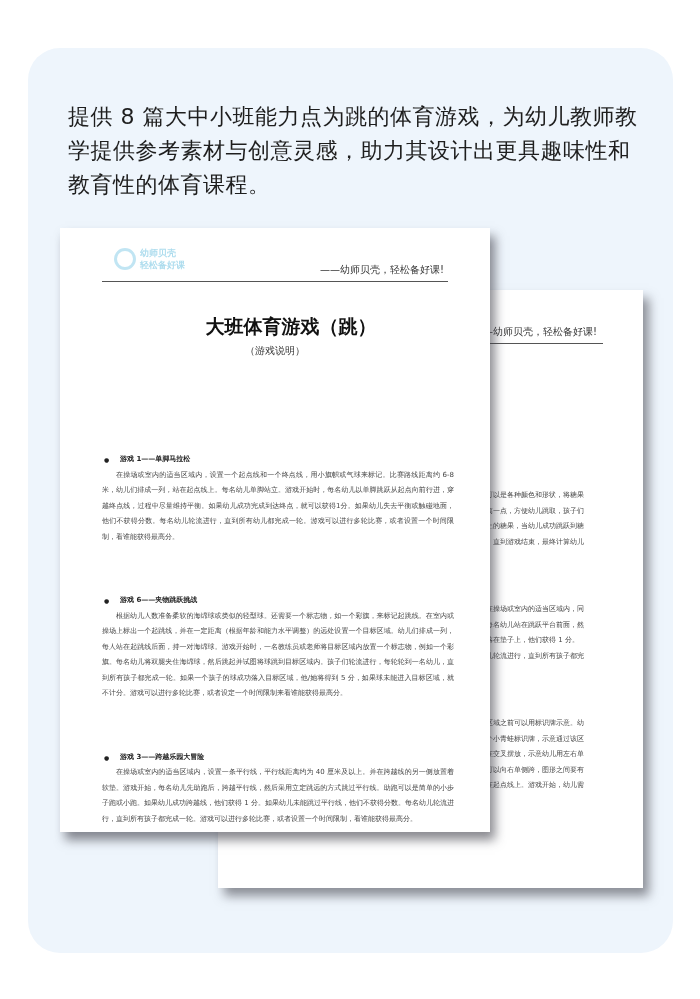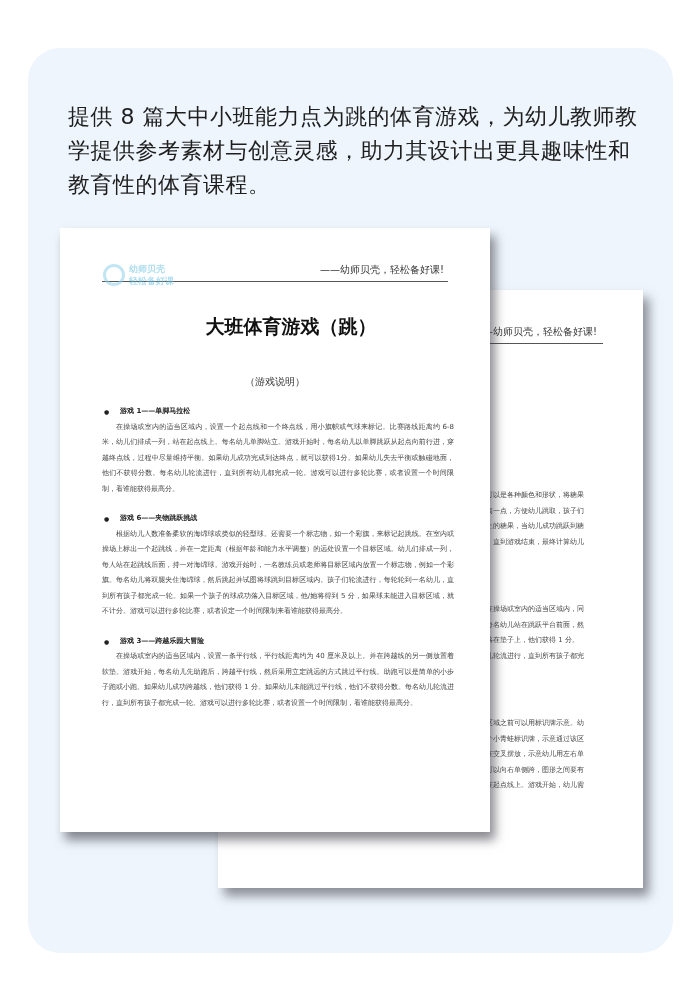--- a/index.html
+++ b/index.html
@@ -17,31 +17,31 @@
 
   .page {
     position: absolute; background: #ffffff; overflow: hidden;
     box-shadow: 6px 8px 10px rgba(60,60,70,0.55);
   }
   .page.back { left: 218px; top: 290px; width: 425px; height: 598px; }
   .page.front { left: 60px; top: 228px; width: 430px; height: 604px;
     box-shadow: 5px 8px 10px rgba(60,60,70,0.6); }
 
   .pg-header { position: absolute; left: 42px; right: 42px; top: 14px; height: 40px; border-bottom: 1.5px solid #555; }
-  .logo { position: absolute; left: 1px; top: 4px; width: 80px; height: 28px; opacity: 0.55; margin-top: 16px; }
+  .logo { position: absolute; left: 12px; top: 4px; width: 80px; height: 28px; opacity: 0.55; }
   .logo-mark { position: absolute; left: 0; top: 2px; width: 22px; height: 22px; border-radius: 50%; border: 3px solid #8fd0ea; }
   .logo-text { position: absolute; left: 26px; top: 1px; font-size: 9px; line-height: 12px; color: #6bc0e0; font-weight: bold; }
   .slogan { position: absolute; right: 4px; bottom: 4px; font-size: 10px; color: #333; }
 
   .doc-title { position: absolute; left: 0; right: 0; top: 86px; text-align: center; font-size: 19px; font-weight: bold; color: #111; margin-left: 32px; }
-  .doc-sub { position: absolute; left: 0; right: 0; top: 116px; text-align: center; font-size: 10px; color: #333; margin-top: 31px; }
+  .doc-sub { position: absolute; left: 0; right: 0; top: 116px; text-align: center; font-size: 10px; color: #333; }
 
   .body { position: absolute; left: 42px; right: 36px; top: 176px; font-size: 7px; line-height: 15.5px; color: #444; }
   .game { margin-bottom: 14px; }
-  .game-head { position: relative; padding-left: 18px; font-weight: bold; color: #222; }
+  .game-head { position: relative; padding-left: 18px; font-weight: bold; color: #222; margin-top: 48px; }
   .game-head::before { content: "●"; position: absolute; left: 2px; top: 0; font-size: 6px; }
   .game-text { text-indent: 14px; text-align: justify; }
 
   .back .pg-header { left: -10px; right: 40px; }
   .back .slogan { right: 6px; }
   .back-title-frag { position: absolute; left: 262px; top: 80px; font-size: 17px; font-weight: bold; color: #111; }
   .back-lines { position: absolute; left: 260px; width: 120px; font-size: 7px; line-height: 15.5px; color: #444; white-space: nowrap; overflow: hidden; }
   .back-inner { position: absolute; left: 0; top: 0; width: 100%; height: 100%; }
 </style>
 </head>

